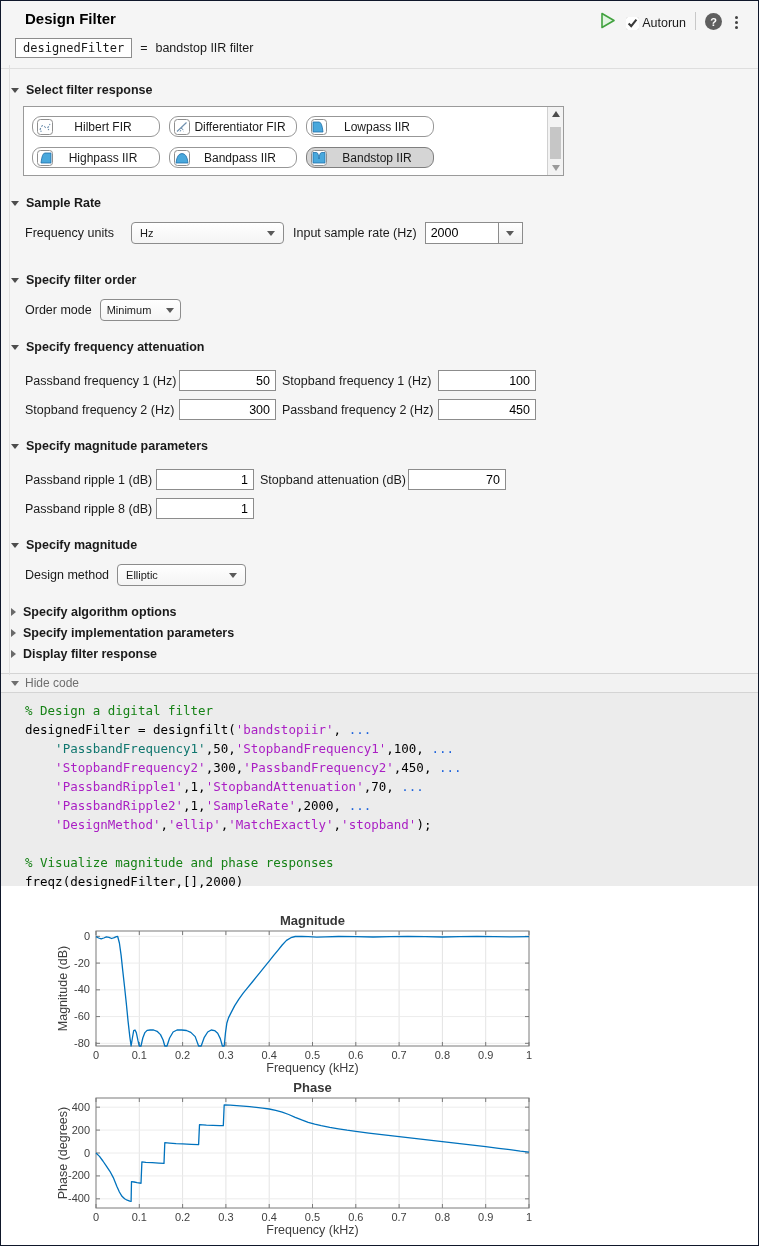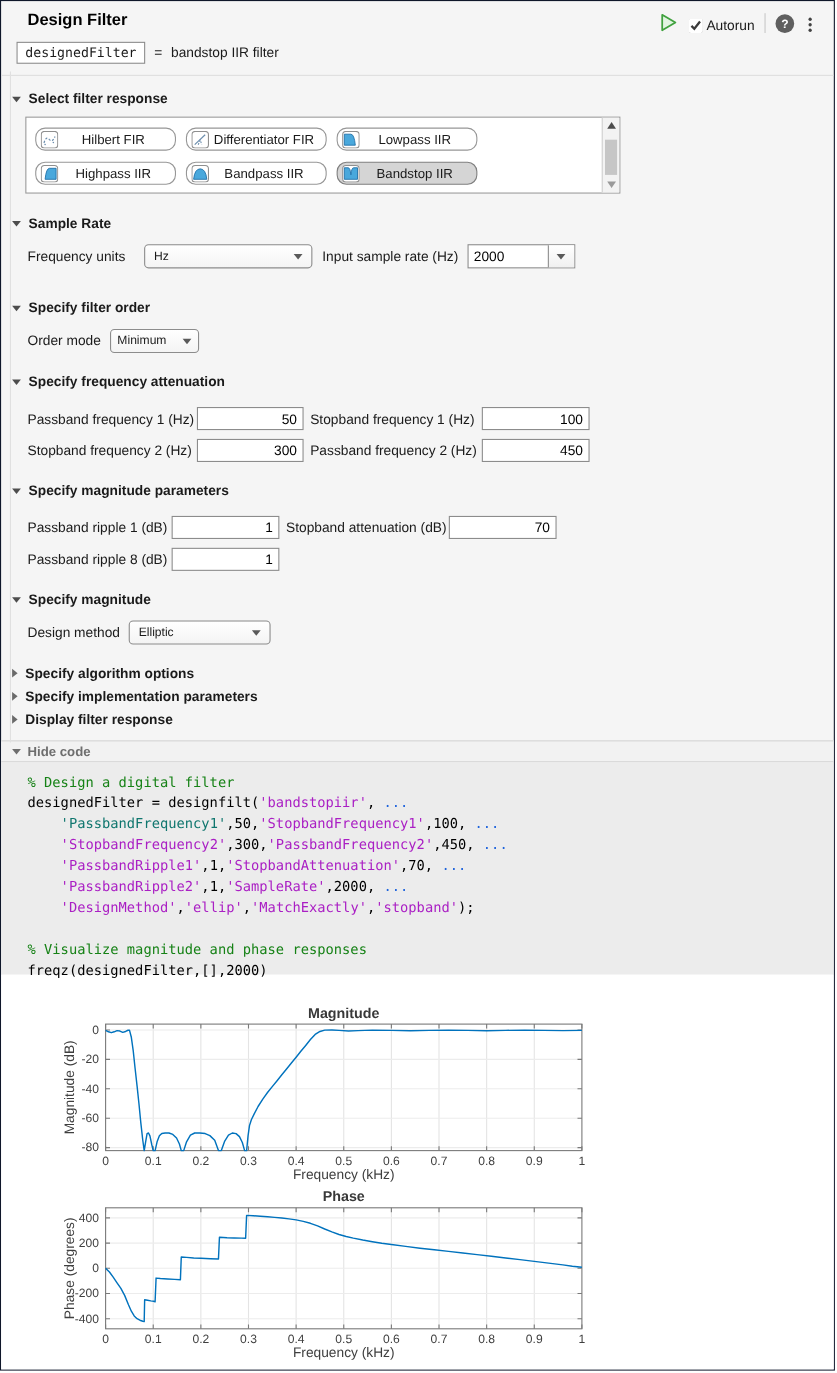--- a/index.html
+++ b/index.html
@@ -77,21 +77,21 @@
                align-items:center; margin:10px 0 0 24px; font-size:12.5px; }
   .lab2 { padding-left:6px; }
 
   
   .collapsed-h { display:flex; align-items:center; gap:7px; margin:0 0 0 10px; height:21px;
                  font-size:12.5px; font-weight:bold; }
 
   
   .hidecode-bar { margin-top:9px; height:20px; border-top:1px solid #d4d4d4;
                   border-bottom:1px solid #d4d4d4; background:#f2f2f2; display:flex;
-                  align-items:center; gap:6px; padding-left:10px; color:#6e6e6e; font-size:12px;font-weight:bold; }
+                  align-items:center; gap:6px; padding-left:10px; color:#6e6e6e; font-size:12px; }
   .hidecode-bar .tri-down { border-top-color:#6e6e6e; }
   .code-block { background:#ececec; padding:8px 0 10px 24px; height:193px; }
   .code-line { font-family:"DejaVu Sans Mono","Liberation Mono",monospace; font-size:12.5px;
                line-height:19px; white-space:pre; }
 
   
   .plots { background:#fff; height:359px; padding-top:8px; }
   .plots svg { display:block; font-family:"Liberation Sans",sans-serif; }
 </style>
 </head>

